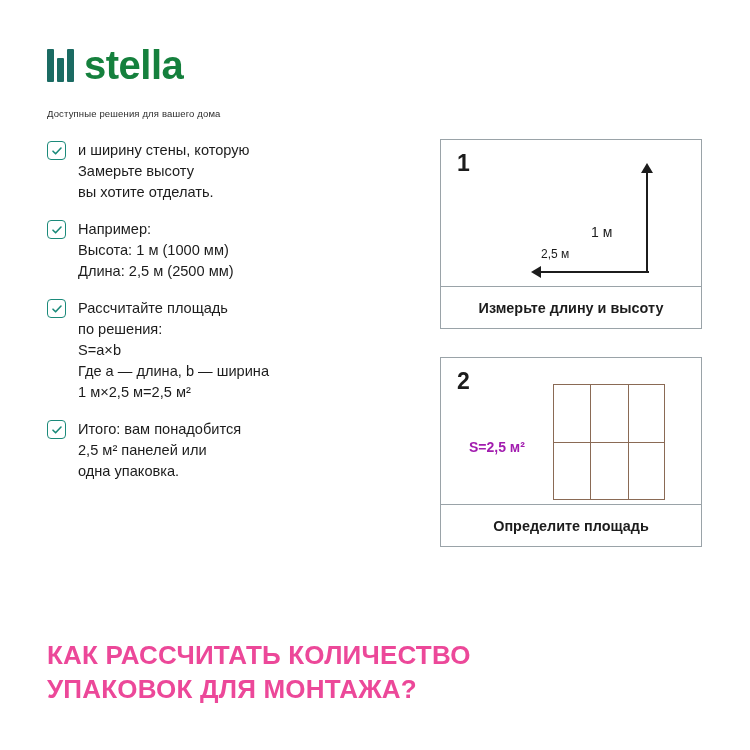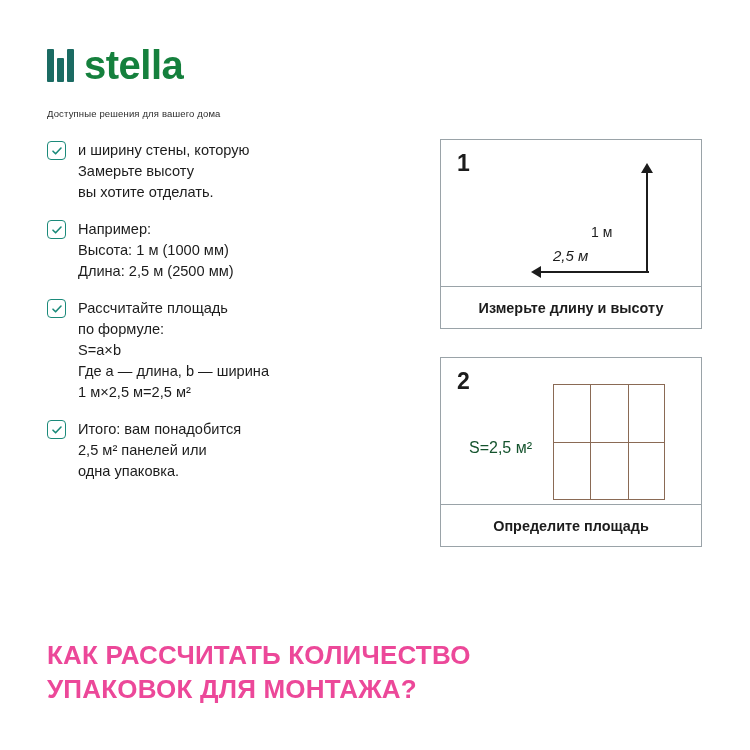--- a/index.html
+++ b/index.html
@@ -157,25 +157,24 @@
   }
   .label-h {
     position: absolute;
     left: 150px;
     top: 84px;
     font-size: 14px;
     color: #1c1c1c;
   }
   .label-w {
     position: absolute;
-    left: 112px;
+    left: 100px;
     top: 107px;
-    font-size: 15px;
-    color: #1c1c1c;
-    font-style: italic;
+    font-size: 12px;
+    color: #1c1c1c;
   }
 
   
   .grid-box {
     position: absolute;
     left: 112px;
     top: 26px;
     width: 112px;
     height: 116px;
     border: 1.2px solid #8a6a55;
@@ -189,22 +188,23 @@
   .grid-box .hline {
     position: absolute;
     left: 0; right: 0;
     height: 1.2px;
     background: #8a6a55;
   }
   .area-label {
     position: absolute;
     left: 28px;
     top: 81px;
-    font-size: 16px;
-    color: #14532d;
+    font-size: 14px;
+    color: #a21caf;
+    font-weight: bold;
   }
 
   
   .headline {
     position: absolute;
     left: 47px;
     top: 638px;
     width: 620px;
     font-size: 26px;
     font-weight: bold;
@@ -259,21 +259,21 @@
   </div>
 
   <div class="check-item">
     <div class="check-box">
       <svg width="12" height="12" viewBox="0 0 12 12">
           <path d="M2 6.2 L4.6 8.8 L10 3" stroke="#1b8a7a" stroke-width="1.6" fill="none" stroke-linecap="round" stroke-linejoin="round"></path>
         </svg>
     </div>
     <div class="check-text">
       <span class="line b">Рассчитайте площадь</span>
-      <span class="line b">по формуле:</span>
+      <span class="line b">по решения:</span>
       <span class="line">S=a×b</span>
       <span class="line">Где a — длина, b — ширина</span>
       <span class="line b">1 м×2,5 м=2,5 м²</span>
     </div>
   </div>
 
 
   <div class="check-item">
     <div class="check-box">
       <svg width="12" height="12" viewBox="0 0 12 12">

